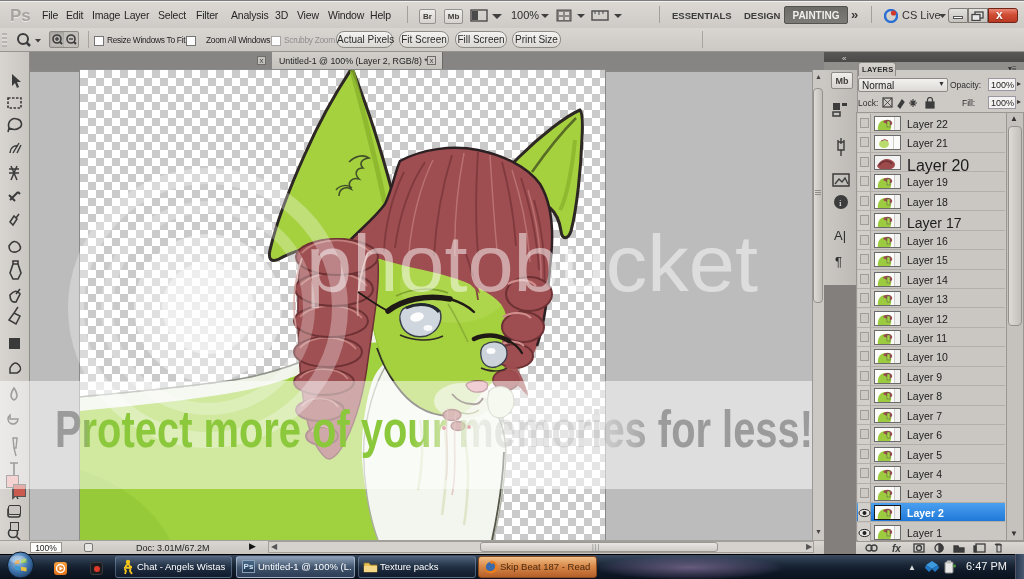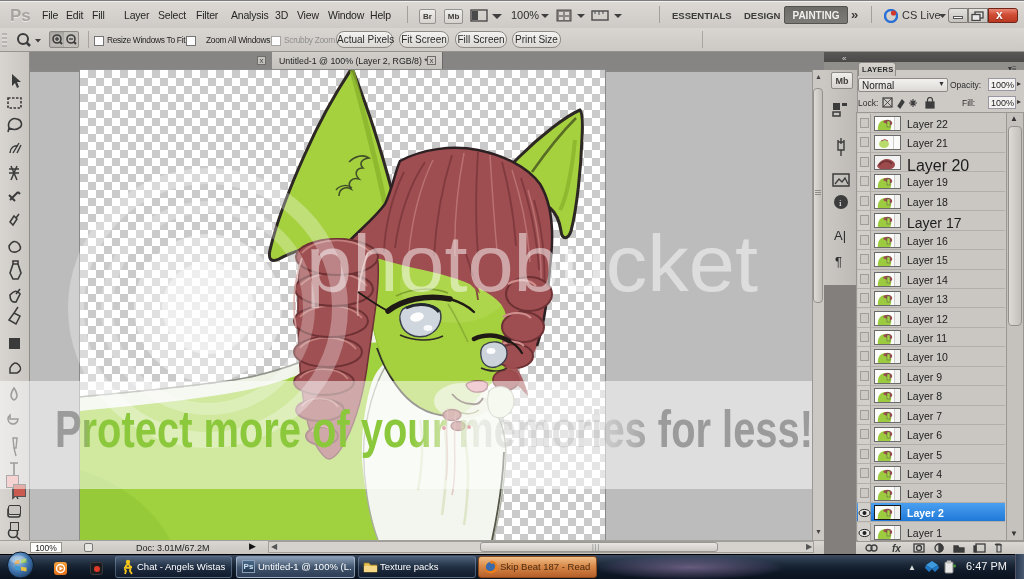--- a/index.html
+++ b/index.html
@@ -6,21 +6,21 @@
 #s{position:relative;width:1024px;height:579px;font-family:"Liberation Sans",sans-serif;background:#d3d0cb;}
 .ab{position:absolute;}
 .txt{white-space:nowrap;}
 </style></head><body>
 <div id="s">
 
 <div class="ab" style="left:0;top:0;width:1024px;height:28px;background:linear-gradient(#dcd9d5,#cecbc7);border-top:1px solid #7d7d7d;box-shadow:inset 0 1px 0 #f2f1ef;"></div>
 <div class="ab txt" style="left:10px;top:6px;font-size:17px;font-weight:bold;color:#a7a4a0;text-shadow:0 1px 0 #e9e8e6;">Ps</div>
 <div class="ab txt" style="left:42px;top:9px;font-size:10.5px;letter-spacing:-0.2px;color:#262626;">File</div>
 <div class="ab txt" style="left:66px;top:9px;font-size:10.5px;letter-spacing:-0.2px;color:#262626;">Edit</div>
-<div class="ab txt" style="left:92px;top:9px;font-size:10.5px;letter-spacing:-0.2px;color:#262626;">Fill</div>
+<div class="ab txt" style="left:92px;top:9px;font-size:10.5px;letter-spacing:-0.2px;color:#262626;">Image</div>
 <div class="ab txt" style="left:124px;top:9px;font-size:10.5px;letter-spacing:-0.2px;color:#262626;">Layer</div>
 <div class="ab txt" style="left:158px;top:9px;font-size:10.5px;letter-spacing:-0.2px;color:#262626;">Select</div>
 <div class="ab txt" style="left:196px;top:9px;font-size:10.5px;letter-spacing:-0.2px;color:#262626;">Filter</div>
 <div class="ab txt" style="left:231px;top:9px;font-size:10.5px;letter-spacing:-0.2px;color:#262626;">Analysis</div>
 <div class="ab txt" style="left:275px;top:9px;font-size:10.5px;letter-spacing:-0.2px;color:#262626;">3D</div>
 <div class="ab txt" style="left:297px;top:9px;font-size:10.5px;letter-spacing:-0.2px;color:#262626;">View</div>
 <div class="ab txt" style="left:328px;top:9px;font-size:10.5px;letter-spacing:-0.2px;color:#262626;">Window</div>
 <div class="ab txt" style="left:370px;top:9px;font-size:10.5px;letter-spacing:-0.2px;color:#262626;">Help</div>
 
 <div class="ab" style="left:407px;top:6px;width:1px;height:17px;background:#a3a09c;"></div>

